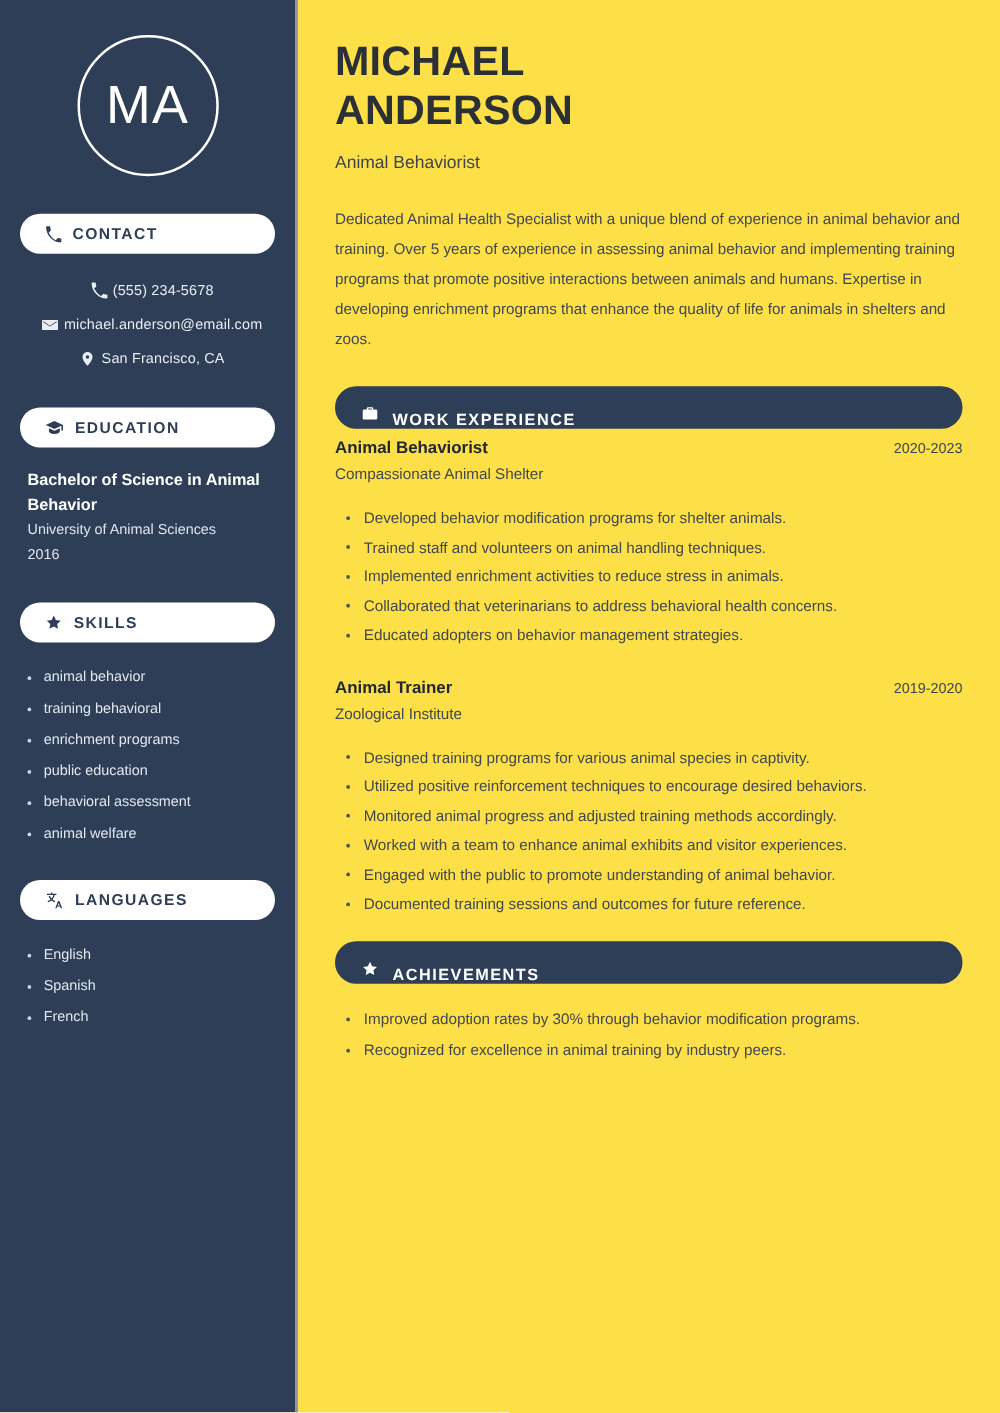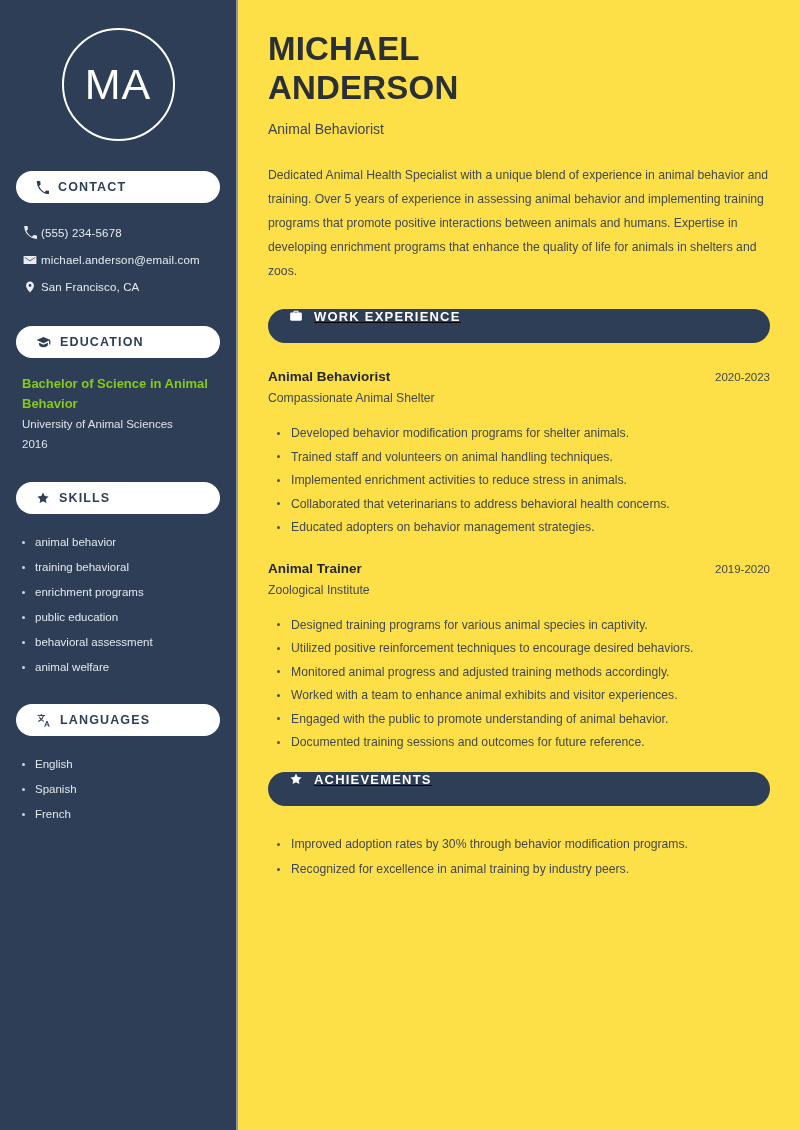--- a/index.html
+++ b/index.html
@@ -68,31 +68,32 @@
   }
   .pill .ico svg { display: block; }
 
   .contact-list { margin-bottom: 26px; }
   .contact-row {
     display: flex;
     align-items: center;
     gap: 3px;
     padding: 0 0 0 6px;
     height: 27px;
+    justify-content: center;
   }
   .contact-row .ico { width: 16px; display: flex; justify-content: center; }
   .contact-row .txt {
     color: #e9ecf1;
     font-size: 11.5px;
     letter-spacing: .15px;
   }
 
   .edu-block { padding: 0 6px; margin-bottom: 28px; }
   .edu-degree {
-    color: #84cc16;
+    color: #ffffff;
     font-size: 13px;
     font-weight: bold;
     line-height: 1.55;
     margin-bottom: 1px;
   }
   .edu-school, .edu-year {
     color: #dfe4ea;
     font-size: 11.5px;
     line-height: 1.7;
   }
@@ -140,25 +141,24 @@
     line-height: 1.96;
     margin-bottom: 26px;
     max-width: 500px;
   }
 
   .sec-bar {
     background: #2d3e56;
     border-radius: 999px;
     height: 34px;
     display: flex;
-    align-items: flex-start;
+    align-items: flex-end;
     gap: 11px;
     padding-left: 21px;
-    margin-bottom: 26px;
-    text-decoration: underline;
+    margin-bottom: 7px;
   }
   .sec-bar .sec-label {
     color: #ffffff;
     font-size: 13px;
     font-weight: bold;
     letter-spacing: 1.2px;
   }
 
   .job { margin-bottom: 4px; }
   .job-head {

